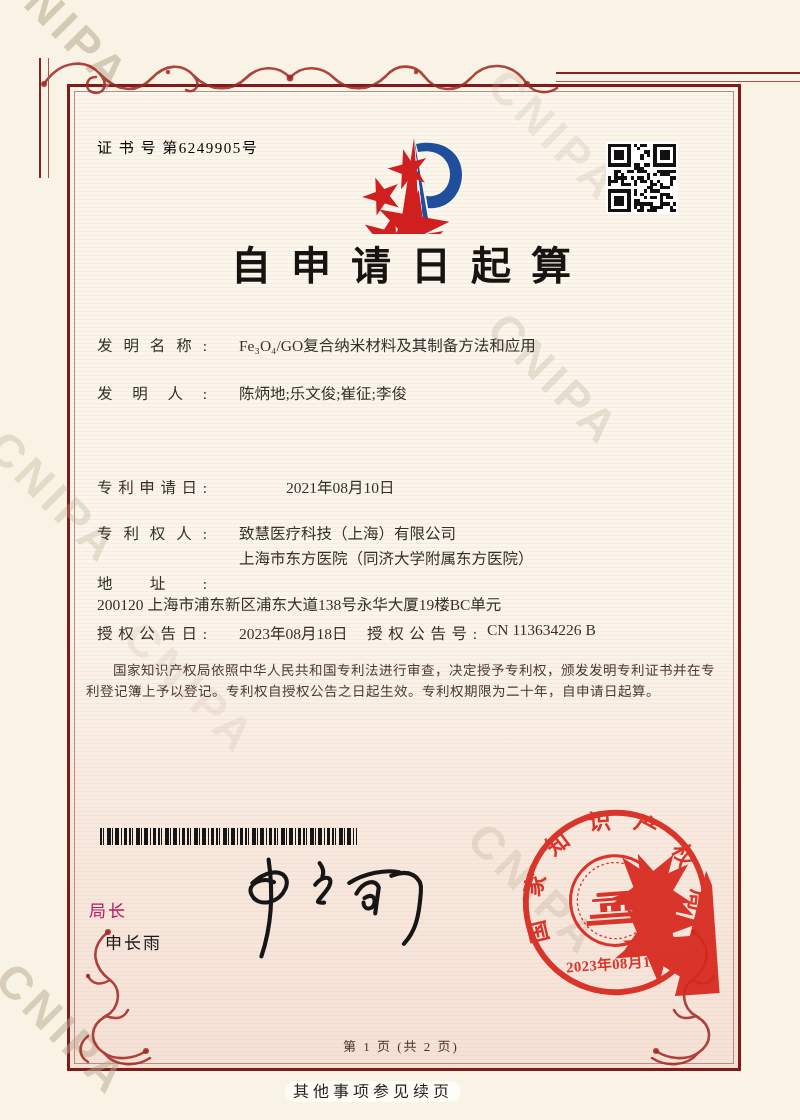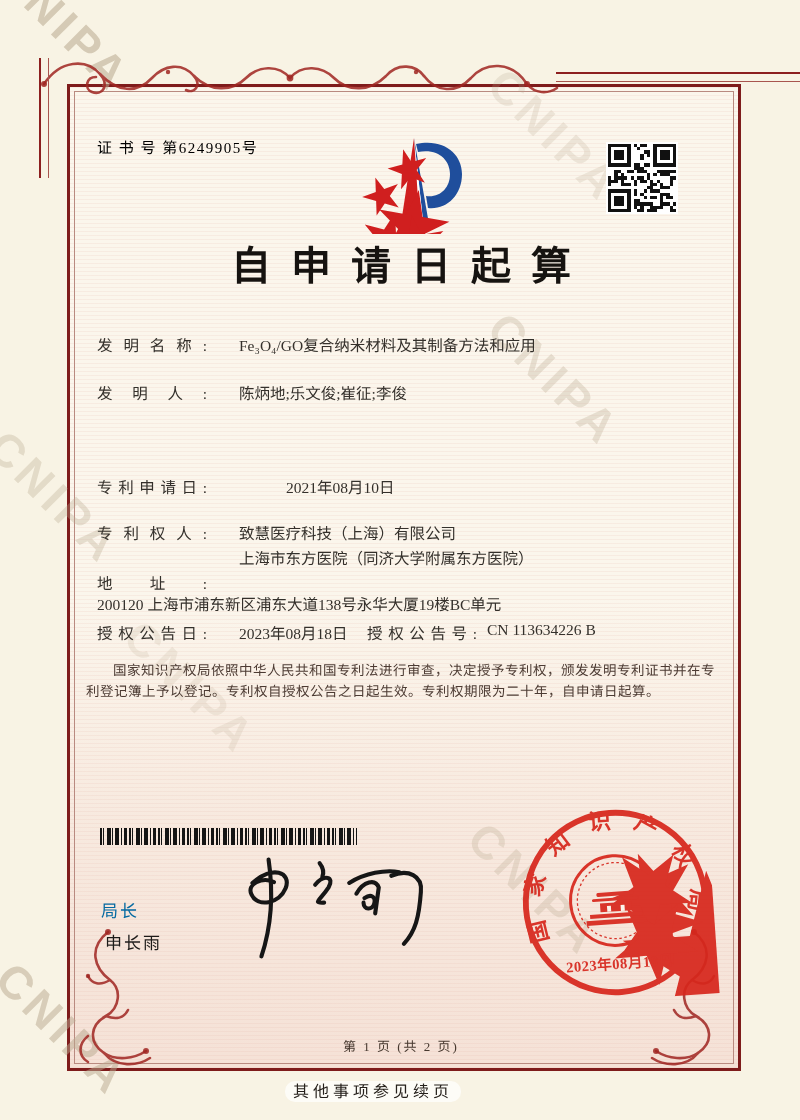--- a/index.html
+++ b/index.html
@@ -57,22 +57,22 @@
   
   .barcode{position:absolute;left:100px;top:828px;width:257px;height:17px;
     background-image:repeating-linear-gradient(90deg,
       #151515 0 2px, transparent 2px 3px,
       #151515 3px 4px, transparent 4px 7px,
       #151515 7px 11px, transparent 11px 12px,
       #151515 12px 13px, transparent 13px 15px,
       #151515 15px 19px, transparent 19px 21px,
       #151515 21px 22px, transparent 22px 24px,
       #151515 24px 27px, transparent 27px 29px);}
-  .director-title{position:absolute;left:101px;top:897px;font-family:Liberation Mono, monospace;
-      font-size:17px;color:#0369a1;letter-spacing:2px;}
+  .director-title{position:absolute;left:89px;top:897px;font-family:Liberation Mono, monospace;
+      font-size:17px;color:#be185d;letter-spacing:2px;}
   .director-name{position:absolute;left:105px;top:929px;font-family:"Liberation Sans",sans-serif;
       font-size:17px;color:#1d1b19;letter-spacing:2px;}
   .signature{position:absolute;left:222px;top:852px;width:215px;height:112px;}
   .seal{position:absolute;left:518px;top:805px;width:195px;height:195px;opacity:0.93;
         mix-blend-mode:multiply;transform:rotate(-4deg);}
   .seal text{font-family:"Liberation Serif",serif;}
 
   .page-info{position:absolute;left:67px;top:1036px;width:668px;text-align:center;
       font-size:13px;color:#47392f;letter-spacing:2px;}
   .footer-note{position:absolute;left:0;top:1078px;width:746px;text-align:center;

